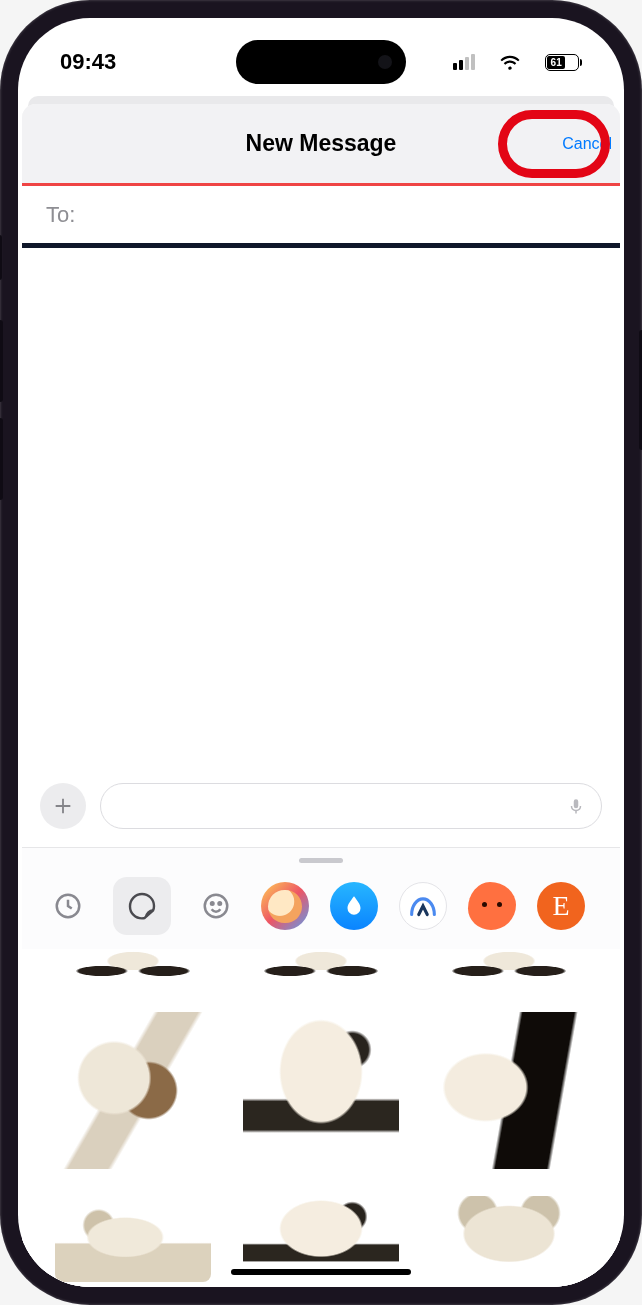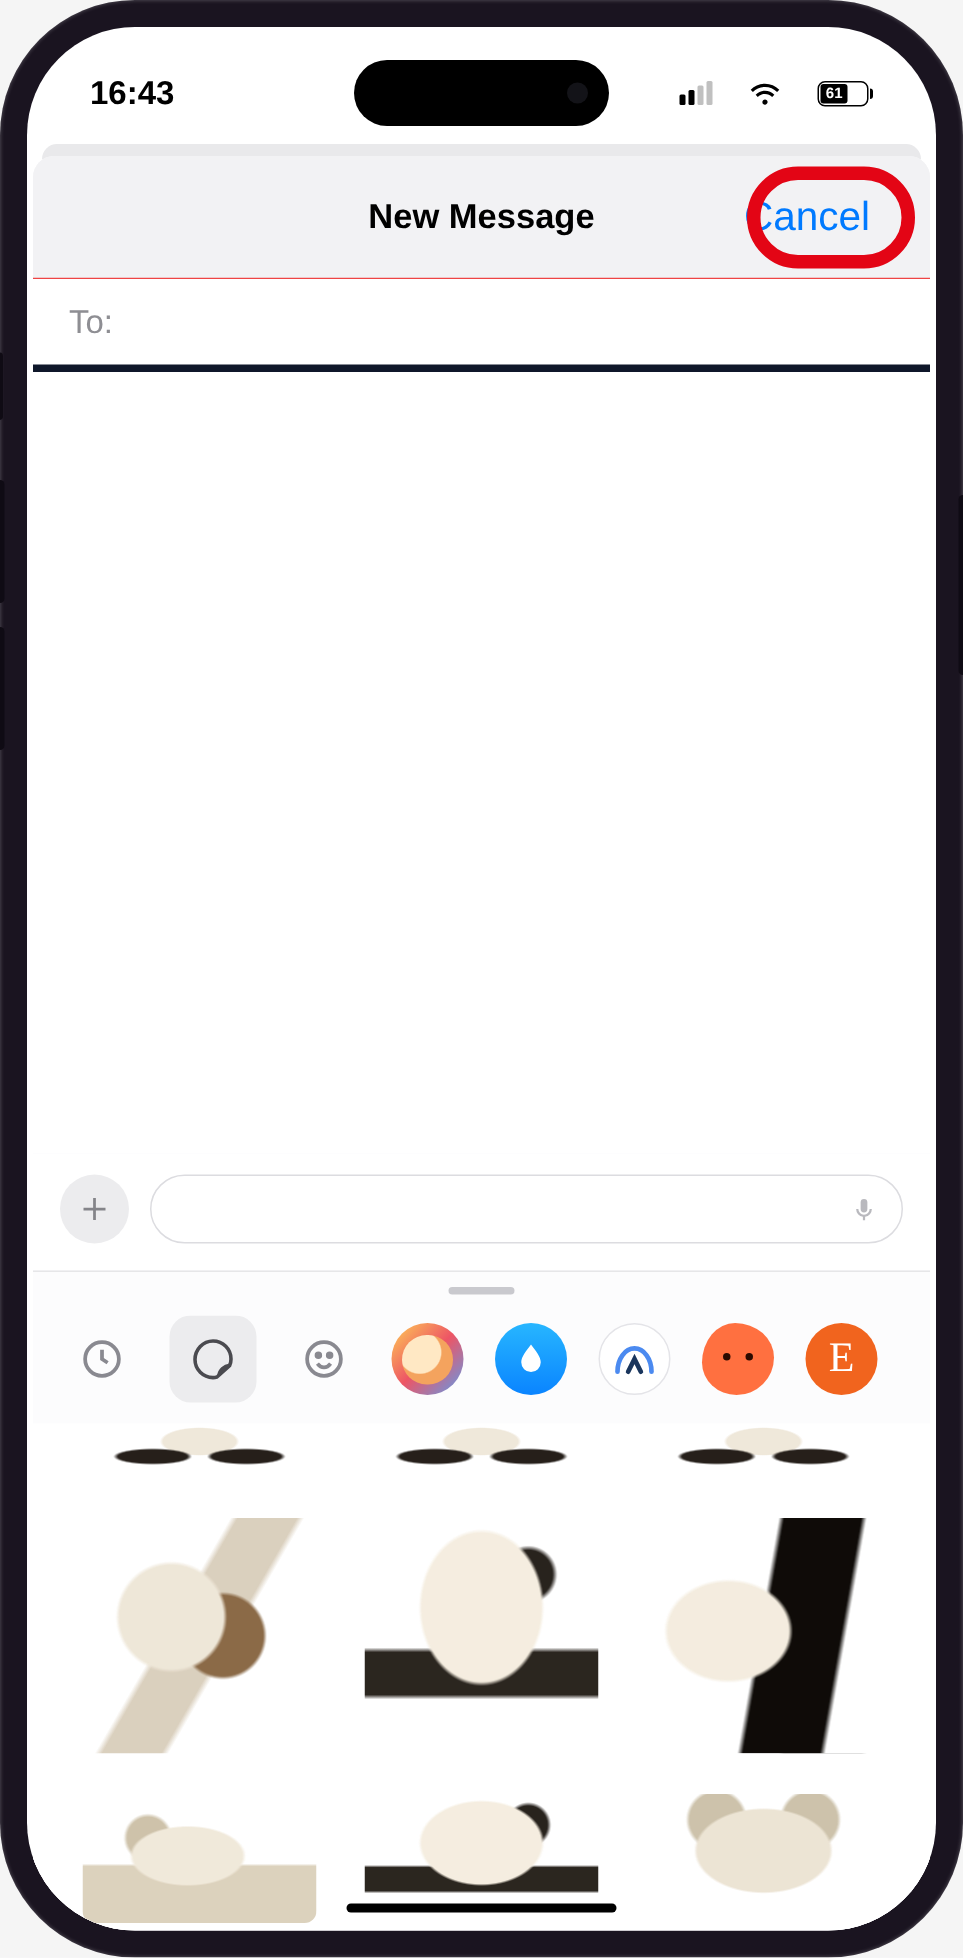--- a/index.html
+++ b/index.html
@@ -41,24 +41,24 @@
     .battery-tip { width: 2px; height: 7px; background: #000; border-radius: 0 2px 2px 0; margin-left: 1px; }
 
     .sheet-peek { height: 10px; background: #e9e9eb; border-radius: 14px 14px 0 0; margin: 8px 10px 0; }
     .sheet {
       flex: 1; background: #f7f7f8; margin: 0 4px; border-radius: 14px 14px 0 0;
       display: flex; flex-direction: column; margin-top: -2px; position: relative;
     }
     .nav-header {
       height: 82px; display: flex; align-items: center; justify-content: center;
       position: relative; background: #f2f2f4;
-      border-bottom: 1px solid #ef4444; border-radius: 14px 14px 0 0;
+      border-bottom: 3px solid #ef4444; border-radius: 14px 14px 0 0;
     }
     .nav-title { font-size: 23px; font-weight: 600; color: #000; }
-    .cancel-btn { position: absolute; right: 40px; font-size: 27px; color: #007aff; font-weight: 400; }
+    .cancel-btn { position: absolute; right: 8px; font-size: 16px; color: #007aff; font-weight: 400; }
     .annot-circle {
       position: absolute; right: 10px; top: 50%; transform: translateY(-50%);
       width: 112px; height: 68px; border: 9px solid #e30515; border-radius: 36px; pointer-events: none;
     }
 
     .to-row {
       height: 62px; background: #fff; display: flex; align-items: center; padding: 0 24px;
       border-bottom: 5px solid #0f172a; font-size: 22px; color: #8e8e93;
     }
     .conversation-area { flex: 1; background: #fff; }
@@ -147,21 +147,21 @@
 <div class="device-frame">
   <div class="side-btn sb-pwr"></div>
   <div class="side-btn sb-sw"></div>
   <div class="side-btn sb-vu"></div>
   <div class="side-btn sb-vd"></div>
 
   <div class="screen">
     <div class="island"></div>
 
     <div class="status-bar">
-      <span>16:43</span>
+      <span>09:43</span>
       <div class="status-right">
         <div class="signal">
           <span></span>
             <span></span>
             <span class="off"></span>
             <span class="off"></span>
         </div>
         <span class="wifi-icon">
           <svg viewBox="0 0 24 24" fill="#000">
               <path d="M12 20.5c1 0 1.9-.8 1.9-1.9S13 16.8 12 16.8s-1.9.8-1.9 1.9.9 1.8 1.9 1.8zm-5.2-5.6c1.4-1.4 3.2-2.2 5.2-2.2s3.8.8 5.2 2.2l1.6-1.6c-1.8-1.8-4.2-2.9-6.8-2.9s-5 1.1-6.8 2.9l1.6 1.6zM3.2 11.3c2.3-2.3 5.4-3.7 8.8-3.7s6.5 1.4 8.8 3.7l1.6-1.6C19.6 6.9 16 5.3 12 5.3S4.4 6.9 1.6 9.7l1.6 1.6z"></path>

